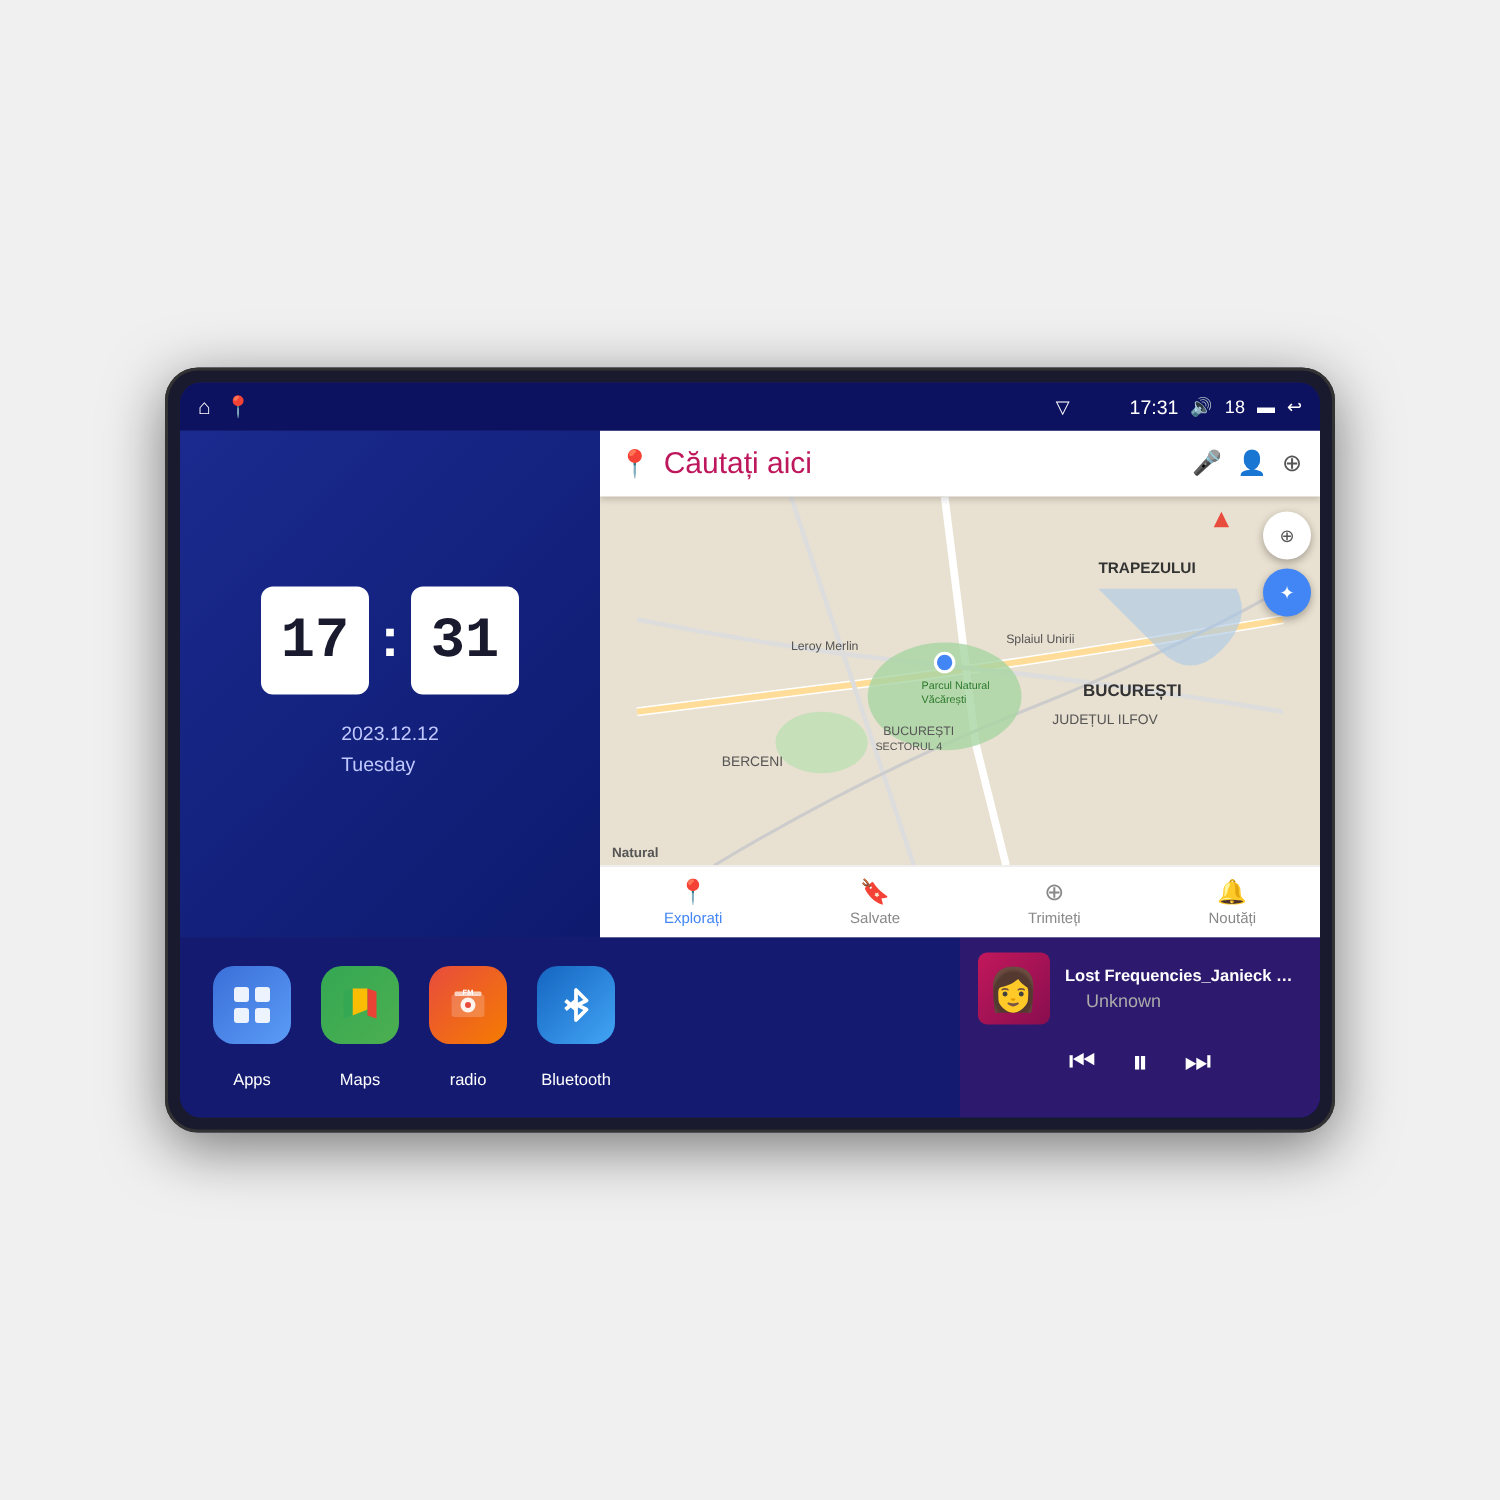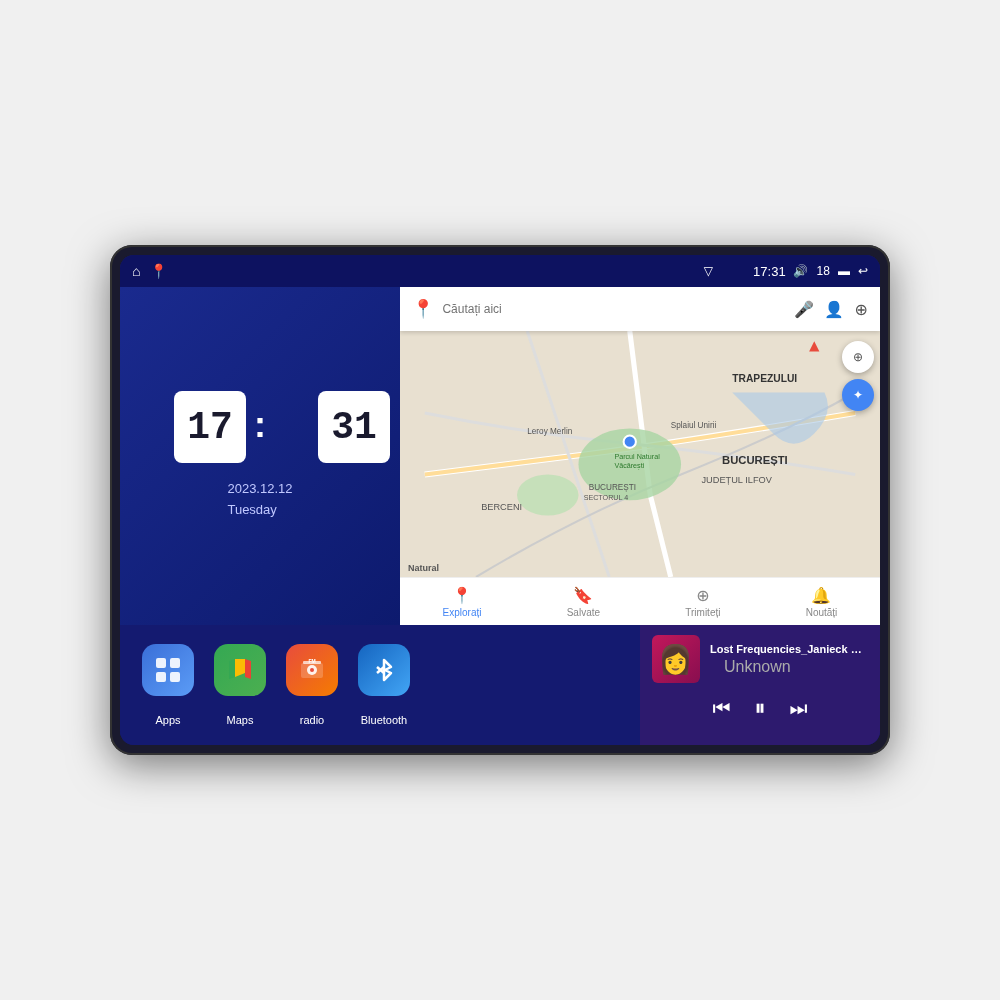--- a/index.html
+++ b/index.html
@@ -108,21 +108,20 @@
       border-radius: 8px;
       width: 72px;
       height: 72px;
       display: flex;
       align-items: center;
       justify-content: center;
       font-size: 38px;
       font-weight: 700;
       color: #1a1a2e;
       font-family: 'Courier New', monospace;
-      margin-left: 44px;
     }
 
     .clock-colon {
       color: white;
       font-size: 36px;
       font-weight: 700;
       margin-bottom: 4px;
     }
 
     .clock-date {
@@ -154,22 +153,22 @@
       box-shadow: 0 2px 4px rgba(0,0,0,0.15);
     }
 
     .map-pin-icon {
       color: #4285f4;
       font-size: 18px;
     }
 
     .map-search-text {
       flex: 1;
-      color: #737373;
-      font-size: 12px;
+      color: #be185d;
+      font-size: 20px;
     }
 
     .map-search-icons {
       display: flex;
       gap: 10px;
       color: #555;
       font-size: 16px;
     }
 
     
@@ -325,21 +324,21 @@
       color: white;
       font-size: 11px;
       font-weight: 600;
       white-space: nowrap;
       overflow: hidden;
       text-overflow: ellipsis;
     }
 
     .music-artist {
       color: #aaa;
-      font-size: 16px;
+      font-size: 12px;
       margin-top: 3px;
       padding-left: 14px;
     }
 
     .music-controls {
       display: flex;
       align-items: center;
       justify-content: center;
       gap: 24px;
       padding: 8px;

